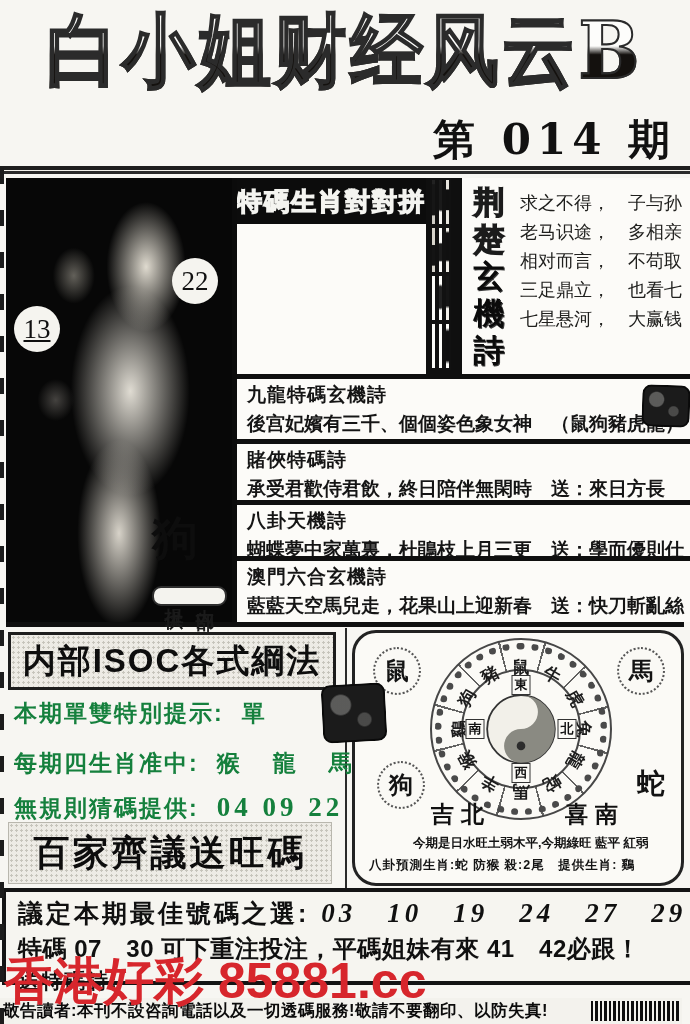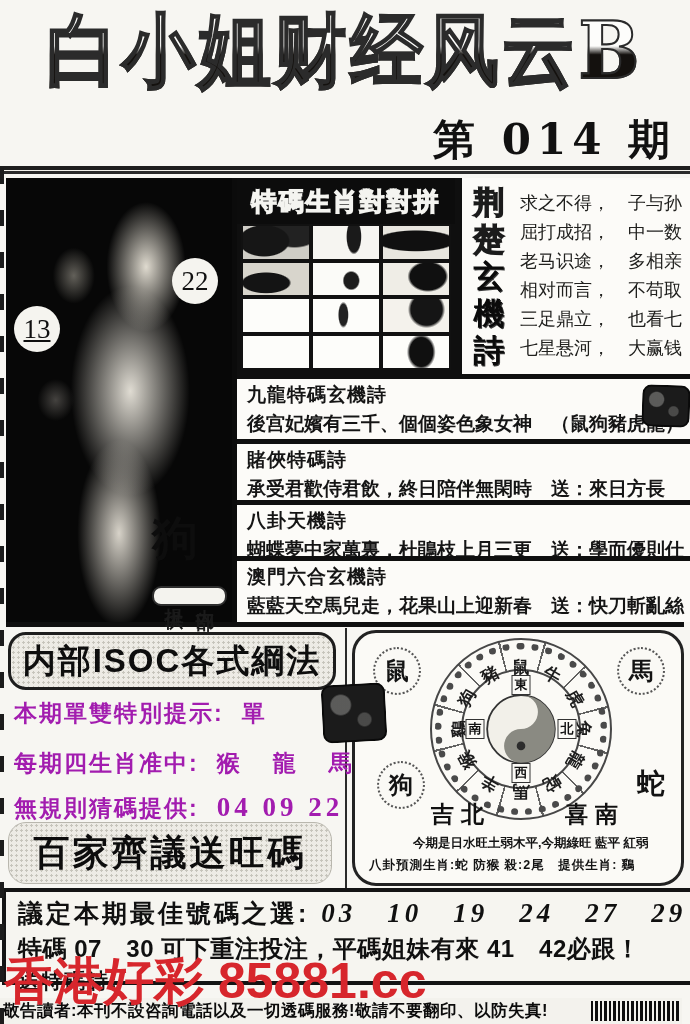--- a/index.html
+++ b/index.html
@@ -38,21 +38,21 @@
   .ball-22{right:14px;top:80px;}
   .photo-zodiac{position:absolute;left:146px;top:330px;font-size:46px;font-weight:bold;
         color:#0d0d0d;font-family:"DejaVu Serif",serif;}
   .supply-stamp{position:absolute;right:5px;bottom:16px;display:flex;gap:5px;padding:5px 7px;
         background:#f4f3ee;border:2px solid #2e2e2e;border-radius:9px;}
   .supply-stamp span{writing-mode:vertical-rl;font-size:19px;font-weight:bold;
         letter-spacing:3px;color:#1a1a1a;}
 
   .right-col{flex:1;display:flex;flex-direction:column;border-right:4px solid #101010;background:#fcfbf8;}
   .row-top{height:196px;flex:0 0 196px;display:flex;}
-  .puzzle{width:218px;flex:0 0 218px;display:flex;flex-direction:column;}
+  .puzzle{width:218px;flex:0 0 218px;display:flex;flex-direction:row;}
   .puzzle-header{height:46px;background:#0c0c0c;display:flex;align-items:center;justify-content:center;
         font-size:25px;font-weight:bold;letter-spacing:2px;color:#161616;
         -webkit-text-stroke:1.3px #f4f4f0;text-shadow:0 0 1px #fff;white-space:nowrap;}
   .puzzle-grid{flex:1;display:grid;grid-template-columns:repeat(3,1fr);
         grid-template-rows:repeat(4,1fr);border:4px solid #0f0f0f;border-top:none;}
   .pcell{border:2px solid #111;background:#fdfdfa;}
   .pcell:nth-child(1){background:radial-gradient(42px 26px at 32% 45%,#161616 58%,transparent 62%),
         radial-gradient(46px 28px at 78% 18%,#222 52%,transparent 58%),#cfcdc6;}
   .pcell:nth-child(2){background:radial-gradient(13px 30px at 62% 32%,#1a1a1a 52%,transparent 60%),#f6f5f1;}
   .pcell:nth-child(3){background:radial-gradient(64px 17px at 50% 45%,#101010 58%,transparent 64%),#e8e6df;}
@@ -83,26 +83,26 @@
         radial-gradient(circle at 30% 35%,rgba(240,240,235,.3) 0 16%,transparent 19%),
         radial-gradient(circle at 66% 62%,rgba(240,240,235,.22) 0 11%,transparent 14%),
         #1b1b1b;border-radius:9px;box-shadow:inset 0 0 0 2px #0a0a0a;}
   .seal-b{position:absolute;right:4px;top:6px;width:48px;height:42px;transform:rotate(2deg);}
   .seal-big{position:absolute;left:322px;top:56px;width:64px;height:58px;z-index:5;transform:rotate(-3deg);}
 
   
   .bottom{position:absolute;top:628px;left:0;width:690px;height:260px;display:flex;}
   .left-panel{position:relative;width:345px;flex:0 0 345px;border-right:2px solid #2a2a2a;}
   .speckle{background-color:#edebe5;background-image:radial-gradient(#c6c4bb 1px,transparent 1.3px);
-        background-size:5px 5px;border-radius:18px;}
+        background-size:5px 5px;}
   .isoc-header{position:absolute;left:8px;top:4px;width:322px;height:52px;border:3px solid #1d1d1d;
         display:flex;align-items:center;justify-content:center;font-size:33px;font-weight:bold;
         letter-spacing:2px;white-space:nowrap;color:#0e0e0e;}
   .isoc-row{position:absolute;left:14px;display:flex;align-items:baseline;font-weight:bold;
-        font-size:23px;white-space:nowrap;color:#a21caf;}
+        font-size:23px;white-space:nowrap;color:#15803d;}
   .isoc-row .lab{letter-spacing:2px;}
   .isoc-row .val{margin-left:18px;letter-spacing:5px;}
   .isoc-r1{top:70px;} .isoc-r2{top:120px;}
   .isoc-r3{top:164px;} .isoc-r3 .val{font-family:"Liberation Serif",serif;font-size:27px;letter-spacing:4px;}
   .baijia-header{position:absolute;left:8px;top:194px;width:322px;height:60px;display:flex;
         align-items:center;justify-content:center;font-size:36px;font-weight:bold;letter-spacing:3px;
         white-space:nowrap;color:#0d0d0d;border:1px solid #b9b7ae;}
 
   .right-panel{position:relative;flex:1;}
   .zpanel{position:absolute;left:5px;top:2px;width:326px;height:250px;border:3px solid #222;
@@ -212,21 +212,20 @@
         <div class="poem-block">
           <div class="poem-title">
             <span class="pt-outline">荆</span>
             <span class="pt-outline">楚</span>
             <span class="pt-solid">玄</span>
             <span class="pt-solid">機</span>
             <span class="pt-solid">詩</span>
           </div>
           <div class="poem-lines">
             <div>求之不得，　子与孙</div>
-            <div>屈打成招，　中一数</div>
             <div>老马识途，　多相亲</div>
             <div>相对而言，　不苟取</div>
             <div>三足鼎立，　也看七</div>
             <div>七星悬河，　大赢钱</div>
           </div>
         </div>
       </div>
 
       <div class="sec sec-b">
         <div class="sec-title">九龍特碼玄機詩</div>

